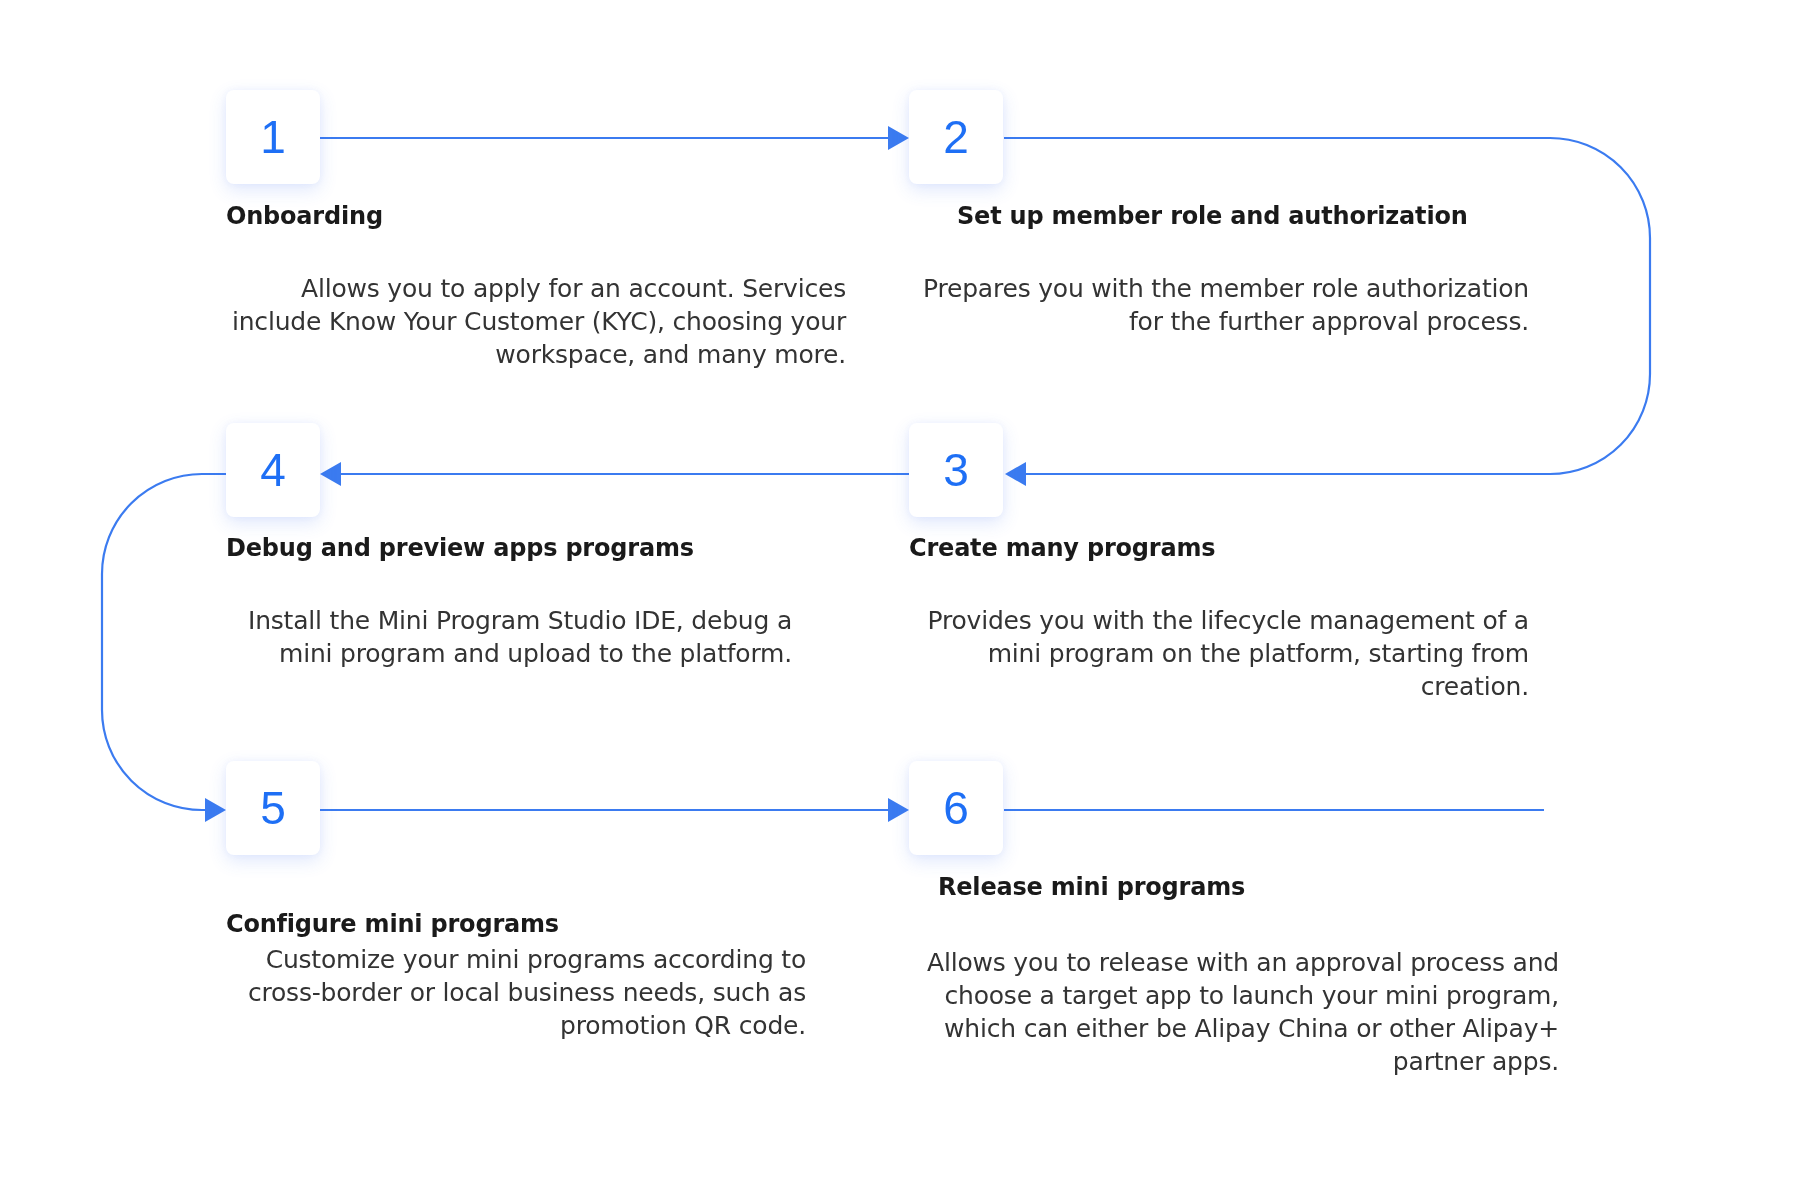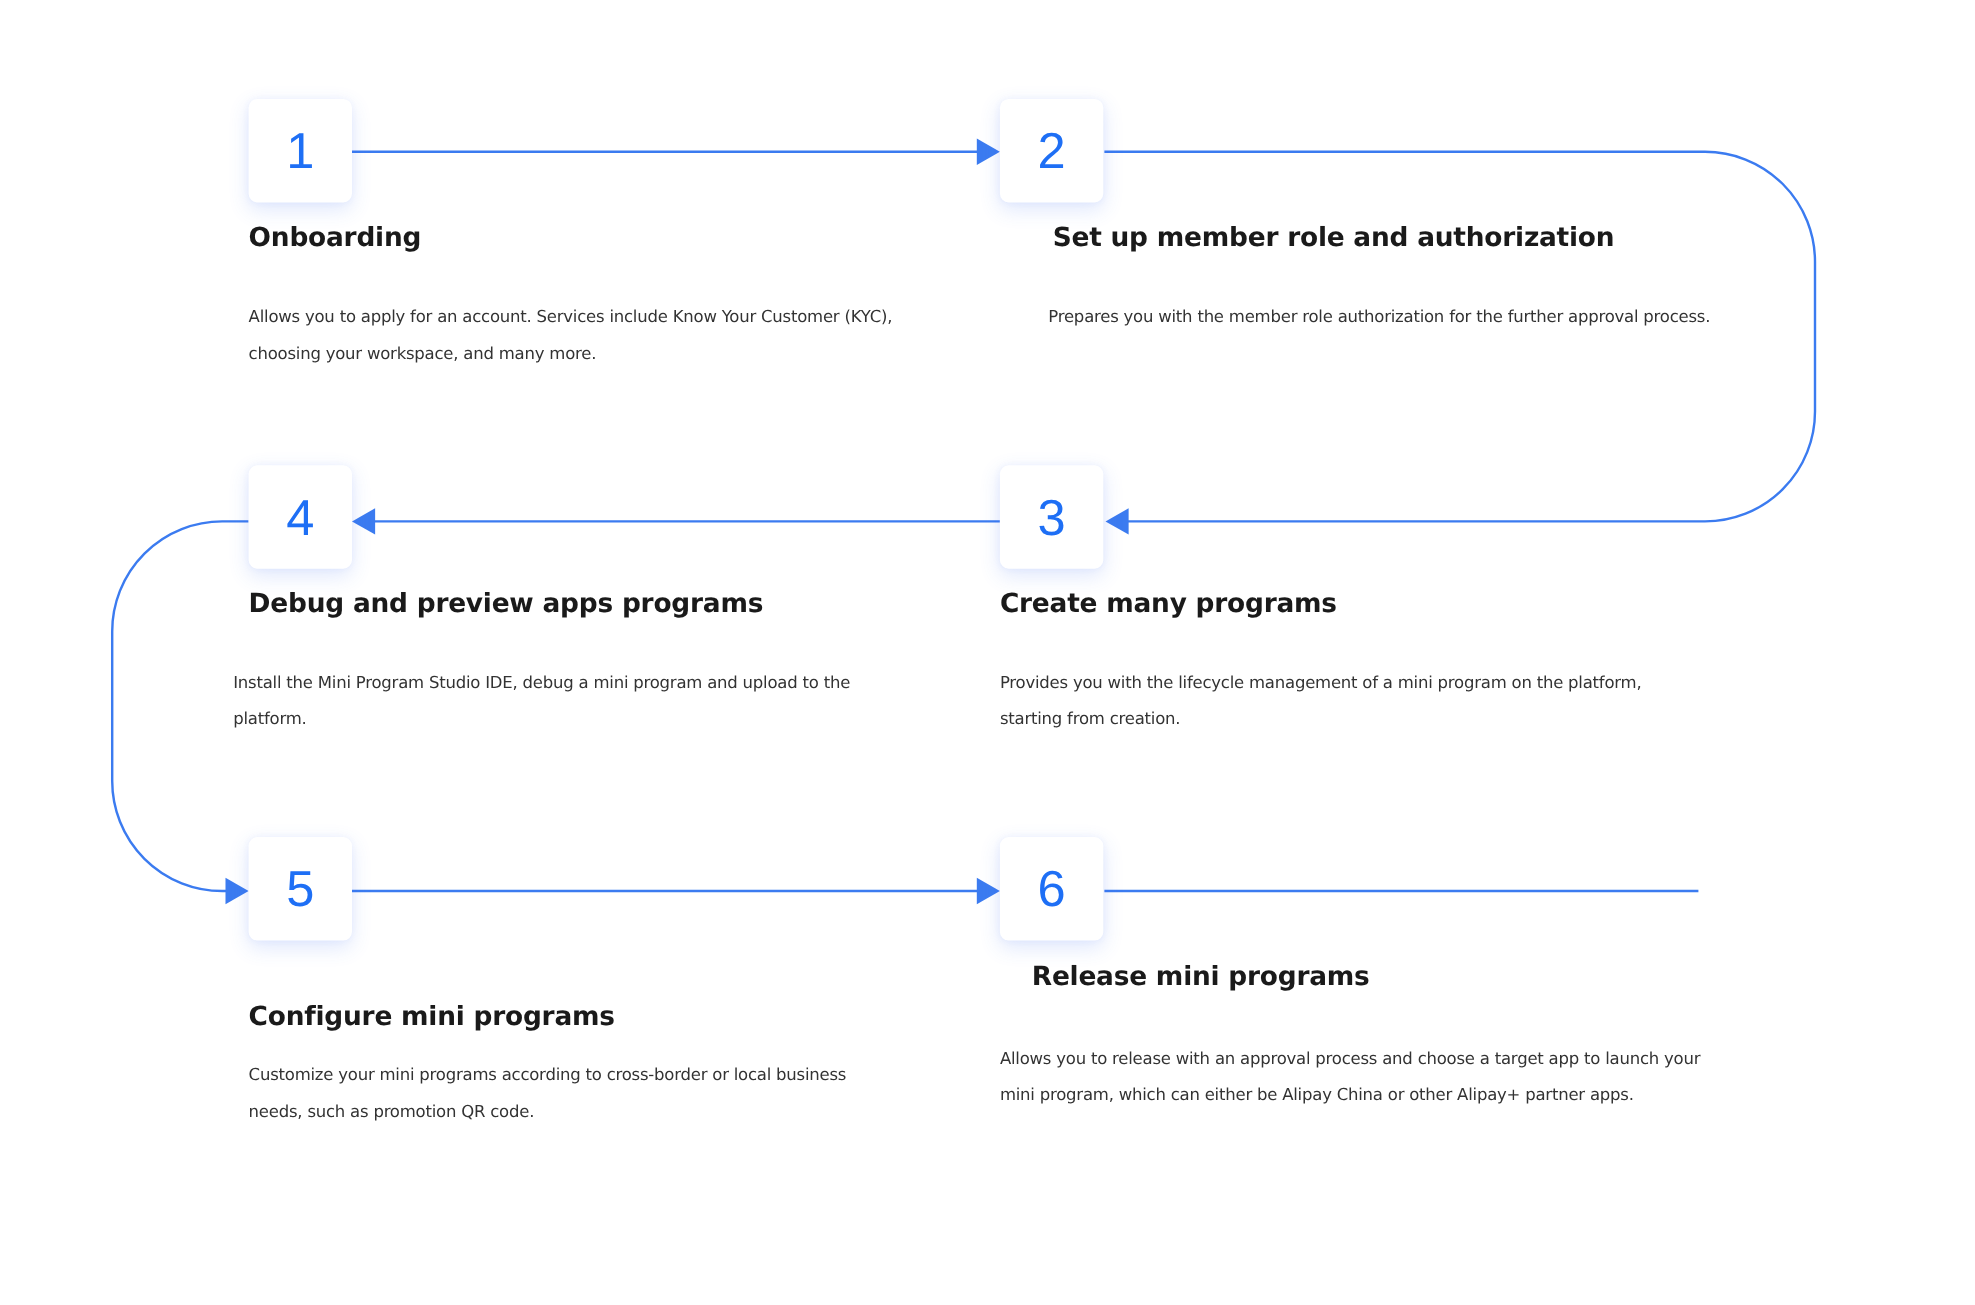--- a/index.html
+++ b/index.html
@@ -14,22 +14,22 @@
   }
   .step-number {
     font-family: "Liberation Sans", sans-serif; font-size: 46px; color: #1e6ff5;
     line-height: 1;
   }
   .step-title {
     position: absolute; font-family: "DejaVu Sans", sans-serif; font-weight: bold;
     font-size: 24px; color: #1a1a1a; white-space: nowrap; letter-spacing: -0.2px;
   }
   .step-desc {
-    position: absolute; font-family: "DejaVu Sans", sans-serif; font-size: 15px;
-    color: #333333; line-height: 33px; letter-spacing: -0.2px;
+    position: absolute; font-family: "DejaVu Sans", sans-serif; font-size: 25px;
+    color: #333333; line-height: 33px; letter-spacing: -0.2px; text-align: right;
   }
 </style>
 </head>
 <body>
 
 <div id="canvas">
 
   <svg class="connectors" viewBox="0 0 1795 1186">
     <g fill="none" stroke="#3b7bf0" stroke-width="2.2">
 
@@ -57,39 +57,39 @@
   <div class="step-box" style="left:226px; top:90px;">
     <span class="step-number">1</span>
   </div>
   <div class="step-title" style="left:226px; top:202px;">Onboarding</div>
   <div class="step-desc" style="left:226px; top:272px; width:620px;">Allows you to apply for an account. Services include Know Your Customer (KYC), choosing your workspace, and many more.</div>
 
   <div class="step-box" style="left:909px; top:90px;">
     <span class="step-number">2</span>
   </div>
   <div class="step-title" style="left:957px; top:202px;">Set up member role and authorization</div>
-  <div class="step-desc" style="left:909px; top:272px; width:620px;margin-left:44px;">Prepares you with the member role authorization for the further approval process.</div>
+  <div class="step-desc" style="left:909px; top:272px; width:620px;">Prepares you with the member role authorization for the further approval process.</div>
 
   <div class="step-box" style="left:226px; top:423px;">
     <span class="step-number">4</span>
   </div>
   <div class="step-title" style="left:226px; top:534px;">Debug and preview apps programs</div>
   <div class="step-desc" style="left:212px; top:604px; width:580px;">Install the Mini Program Studio IDE, debug a mini program and upload to the platform.</div>
 
   <div class="step-box" style="left:909px; top:423px;">
     <span class="step-number">3</span>
   </div>
   <div class="step-title" style="left:909px; top:534px;">Create many programs</div>
   <div class="step-desc" style="left:909px; top:604px; width:620px;">Provides you with the lifecycle management of a mini program on the platform, starting from creation.</div>
 
   <div class="step-box" style="left:226px; top:761px;">
     <span class="step-number">5</span>
   </div>
   <div class="step-title" style="left:226px; top:910px;">Configure mini programs</div>
-  <div class="step-desc" style="left:226px; top:943px; width:580px;margin-top:18px;">Customize your mini programs according to cross-border or local business needs, such as promotion QR code.</div>
+  <div class="step-desc" style="left:226px; top:943px; width:580px;">Customize your mini programs according to cross-border or local business needs, such as promotion QR code.</div>
 
   <div class="step-box" style="left:909px; top:761px;">
     <span class="step-number">6</span>
   </div>
   <div class="step-title" style="left:938px; top:873px;">Release mini programs</div>
   <div class="step-desc" style="left:909px; top:946px; width:650px;">Allows you to release with an approval process and choose a target app to launch your mini program, which can either be Alipay China or other Alipay+ partner apps.</div>
 
 </div>
 
 </body></html>

